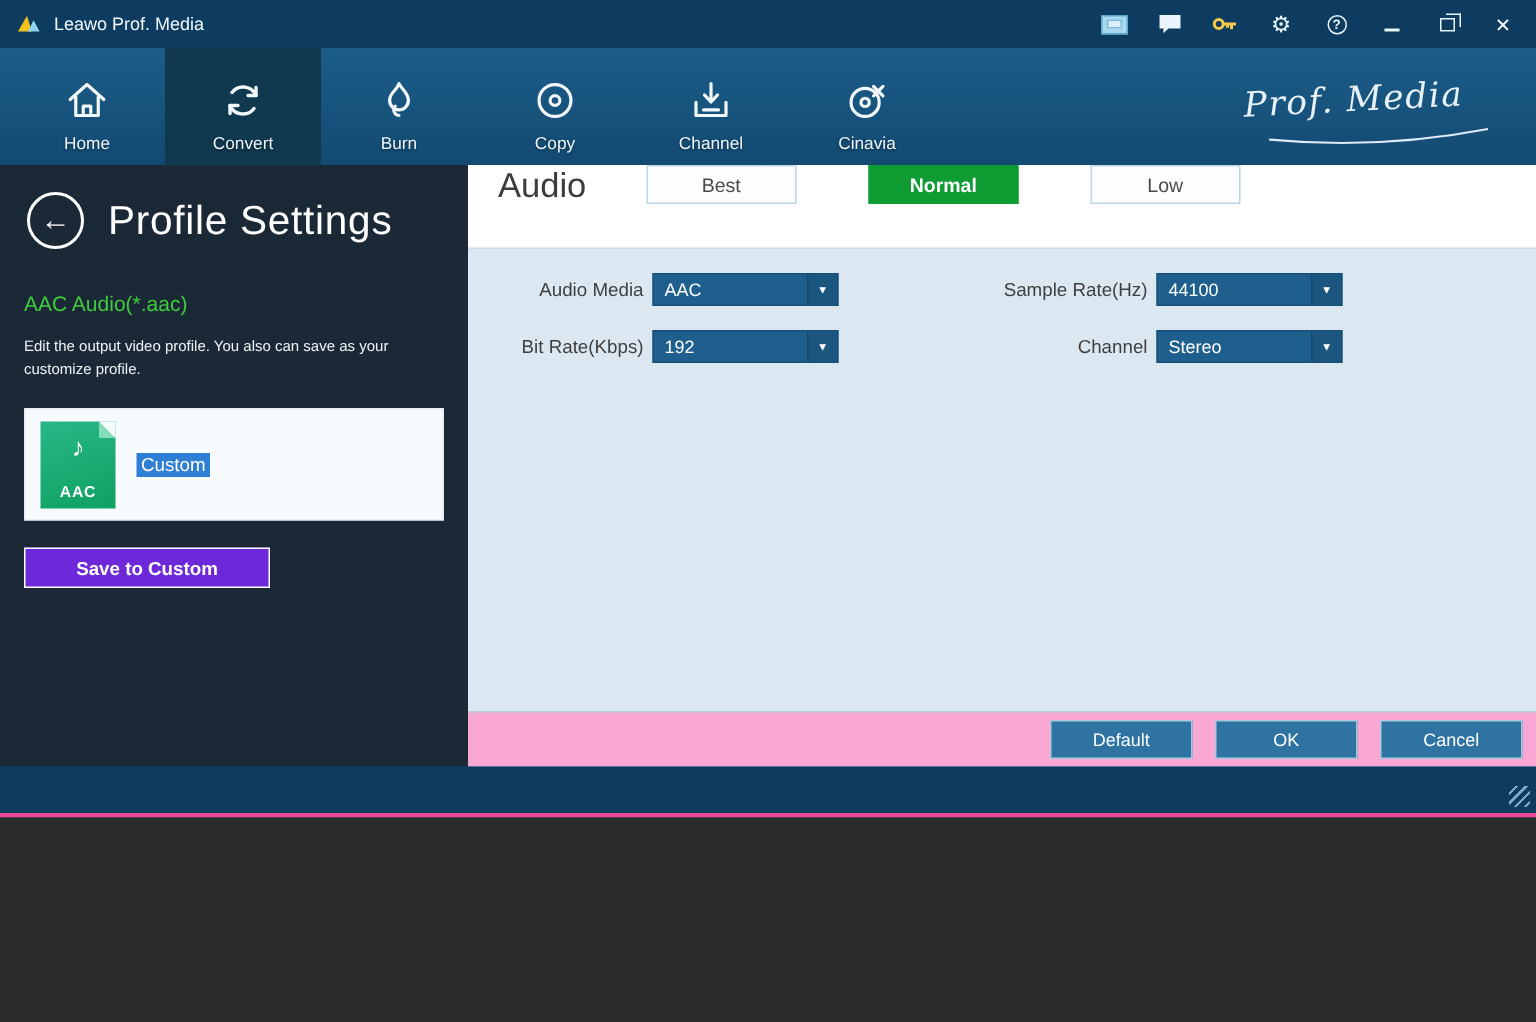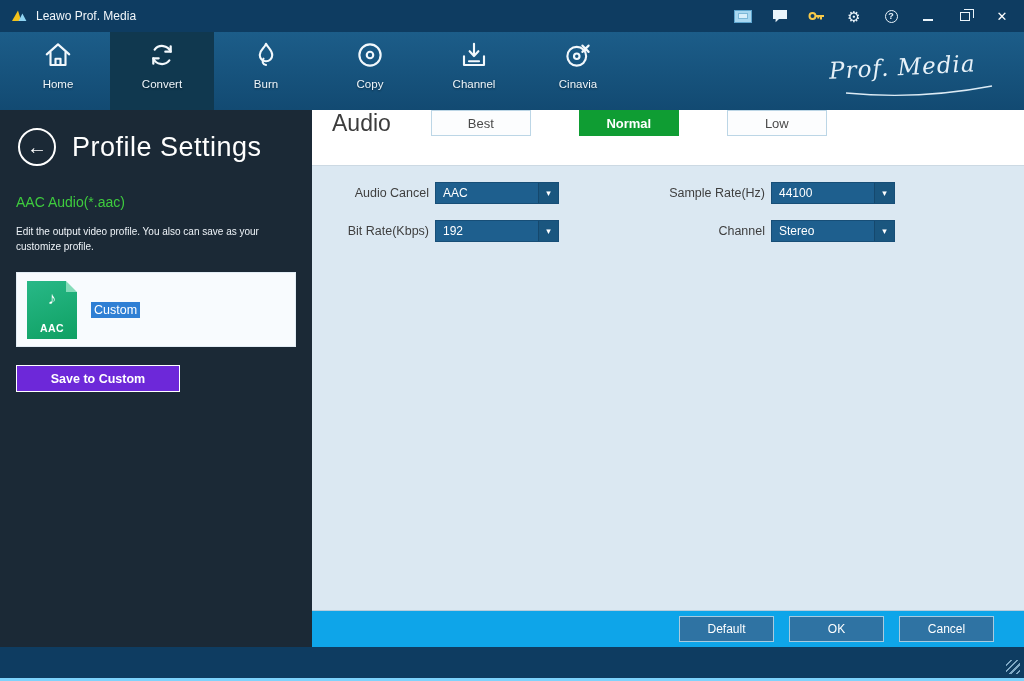--- a/index.html
+++ b/index.html
@@ -1,21 +1,21 @@
 <!DOCTYPE html>
 <html><head>
 <meta charset="utf-8">
 <style>
   * { margin:0; padding:0; box-sizing:border-box; }
   html,body { background:#2a2a2a; }
   body { font-family:"Liberation Sans","DejaVu Sans",sans-serif; }
 
   .window{
-    position:relative; width:1024px; height:681px; overflow:hidden;
-    background:#0e3c61; border-bottom:3px solid #7dd3fc;
+    position:relative; width:1024px; height:545px; overflow:hidden;
+    background:#0e3c61; border-bottom:3px solid #ec4899;
   }
 
   
   .titlebar{
     height:32px; background:#0e3c61; display:flex; align-items:center;
     padding:0 12px 0 10px; color:#fff;
   }
   .app-logo{ width:18px; height:16px; display:flex; }
   .win-title{ font-size:12px; margin-left:8px; color:#f2f7fb; }
   .tb-actions{ margin-left:auto; display:flex; align-items:center; gap:17px; }
@@ -27,21 +27,21 @@
     font-size:9px; font-weight:bold; display:flex; align-items:center; justify-content:center; }
   .min-glyph{ width:10px; height:2px; background:#eaf4fb; margin-top:8px; }
   .max-glyph{ width:10px; height:9px; border:1.5px solid #eaf4fb; position:relative; }
   .max-glyph:before{ content:""; position:absolute; top:-4px; left:3px; width:9px; height:8px; border:1.5px solid #eaf4fb; border-bottom:none; border-left:none; }
   .close-glyph{ font-size:13px; color:#fff; line-height:1; }
 
   
   .nav{ position:relative; height:78px; background:linear-gradient(#1c5d89,#124a72); display:flex; padding-left:6px; }
   .tab{
     width:104px; height:78px; display:flex; flex-direction:column; align-items:center;
-    justify-content:flex-end; padding-bottom:20px; color:#eef6fb; cursor:pointer;
+    justify-content:flex-end; padding-bottom:8px; color:#eef6fb; cursor:pointer;
   }
   .tab.active{ background:#10384f; }
   .tab .nicon{ height:40px; display:flex; align-items:center; justify-content:center; }
   .tab .nlabel{ font-size:11.5px; margin-top:3px; text-shadow:0 1px 2px rgba(0,0,0,.45); }
   .nicon svg{ stroke:#f2f8fc; fill:none; stroke-width:1.7; stroke-linecap:round; stroke-linejoin:round; }
   .brand{
     position:absolute; right:48px; top:22px; color:#e7f1f8;
     font-family:"DejaVu Serif","Liberation Serif",serif; font-style:italic;
     font-size:23px; transform:rotate(-3deg); letter-spacing:1px;
   }
@@ -93,22 +93,22 @@
   .flabel2{ width:96px; margin-left:110px; }
   .select{
     position:relative; width:124px; height:22px; background:#1e5f8e; border:1px solid #174e77;
     color:#fff; font-size:12px; display:flex; align-items:center; padding-left:7px; cursor:pointer; flex:none;
   }
   .select .chev{
     position:absolute; right:0; top:0; bottom:0; width:20px; background:#1a567f; border-left:1px solid #15486d;
     display:flex; align-items:center; justify-content:center; font-size:9px; color:#fff;
   }
   .panel-footer{
-    margin-top:auto; height:37px; background:#0ea5e9; border-top:1px solid #b6cddd;
-    display:flex; align-items:center; justify-content:flex-end; gap:15px; padding-right:30px; flex:none;text-align:right;
+    margin-top:auto; height:37px; background:#f9a8d4; border-top:1px solid #b6cddd;
+    display:flex; align-items:center; justify-content:flex-end; gap:15px; padding-right:9px; flex:none;text-align:right;
   }
   .btn-blue{
     width:95px; height:26px; background:#2f73a3; border:1px solid #a9cade; color:#fff; font-size:12px;
     display:flex; align-items:center; justify-content:center; cursor:pointer;
   }
 
   
   .footer{ position:absolute; left:0; right:0; bottom:0; height:31px; background:#0e3c61; }
   .grip{
     position:absolute; right:4px; bottom:4px; width:14px; height:14px; cursor:nwse-resize;
@@ -263,21 +263,21 @@
         <span class="section-title">Audio</span>
         <div class="q-btns">
           <span class="q-btn">Best</span>
           <span class="q-btn active">Normal</span>
           <span class="q-btn">Low</span>
         </div>
       </div>
 
       <div class="form">
         <div class="frow">
-          <span class="flabel">Audio Cancel</span>
+          <span class="flabel">Audio Media</span>
           <span class="select">
             <span>AAC</span>
             <span class="chev">▾</span>
           </span>
           <span class="flabel flabel2">Sample Rate(Hz)</span>
           <span class="select">
             <span>44100</span>
             <span class="chev">▾</span>
           </span>
         </div>

